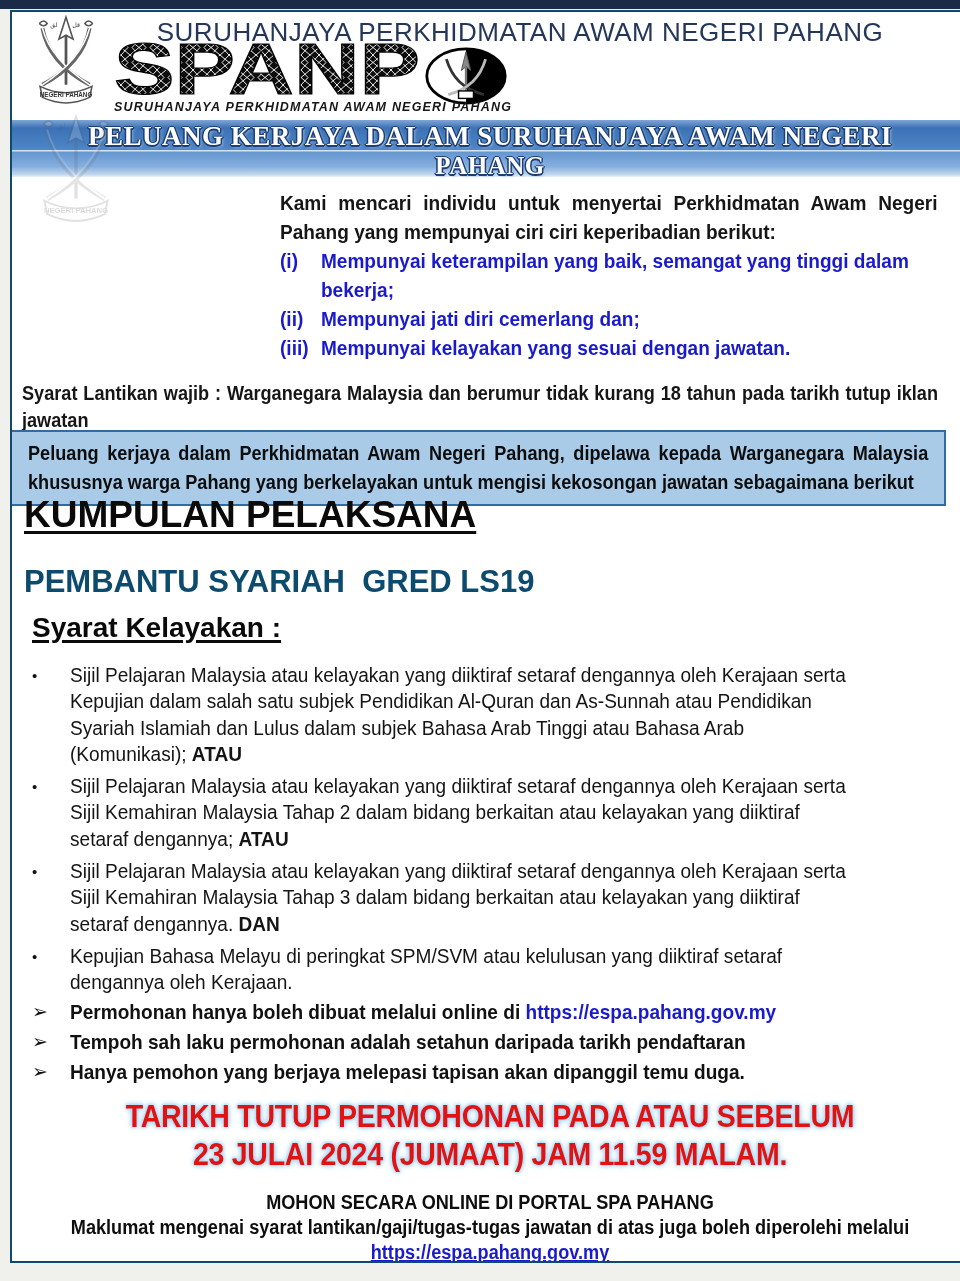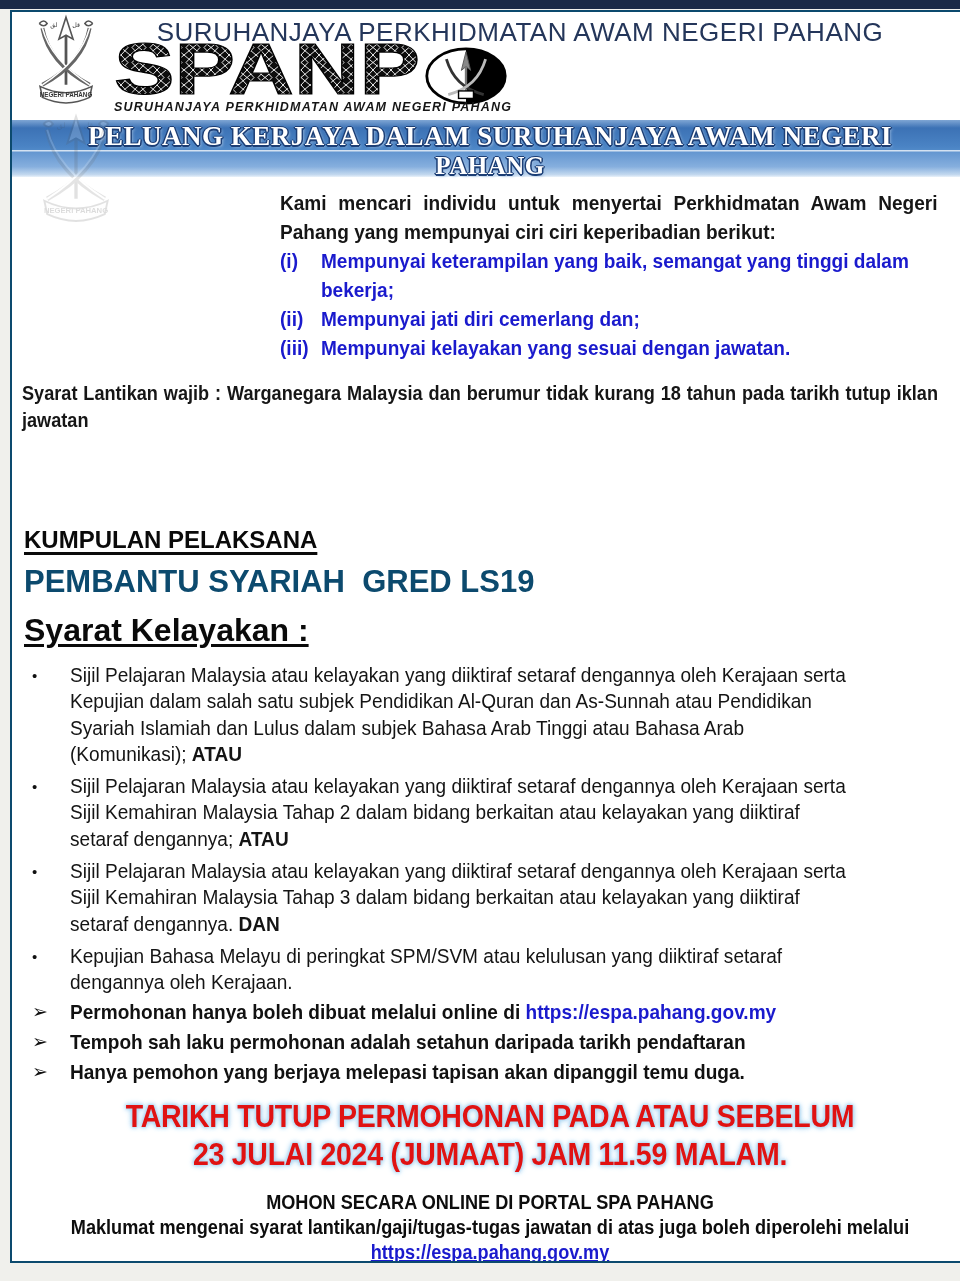--- a/index.html
+++ b/index.html
@@ -51,24 +51,24 @@
   .syarat{position:absolute;left:10px;top:368px;width:985px;font-weight:bold;font-size:19.5px;line-height:27px;text-align:justify;color:#161616;}
   
   .bluebox{
     position:absolute;left:-2px;top:418px;width:932px;height:72px;
     background:#a9cbe8;border:2px solid #2e6da4;
   }
   .bluebox .txt{
     margin:7px 0 0 16px;width:968px;font-weight:bold;font-size:19.5px;line-height:29px;
     text-align:justify;transform:scaleX(0.93);transform-origin:0 0;color:#0d0d0d;
   }
-  .group-title{position:absolute;left:12px;top:514px;font-size:24px;font-weight:bold;color:#0a0a0a;
+  .group-title{position:absolute;left:12px;top:482px;font-size:37px;font-weight:bold;color:#0a0a0a;
     text-decoration:underline;text-decoration-thickness:3px;text-underline-offset:4px;}
   .position-title{position:absolute;left:12px;top:552px;font-size:31px;font-weight:bold;color:#0c4a6e;white-space:pre;}
-  .req-label{position:absolute;left:12px;top:600px;font-size:32px;font-weight:bold;color:#0a0a0a;
+  .req-label{position:absolute;left:20px;top:600px;font-size:28px;font-weight:bold;color:#0a0a0a;
     text-decoration:underline;text-decoration-thickness:2.5px;text-underline-offset:3px;}
   
   .bullets{position:absolute;left:20px;top:650px;width:912px;}
   .bullet-row{display:flex;margin-bottom:6px;}
   .bullet-row .mark{flex:0 0 38px;font-size:15px;padding-top:5px;color:#111;}
   .bullet-row .txt{flex:0 0 940px;white-space:pre-line;font-size:20.5px;line-height:26.3px;
     transform:scaleX(0.93);transform-origin:0 0;color:#141414;}
   .bullet-row .txt b{font-weight:bold;}
   
   .notes{position:absolute;left:20px;top:986px;width:912px;}
@@ -163,20 +163,23 @@
       <span class="txt">Mempunyai jati diri cemerlang dan;</span>
     </div>
     <div class="intro-item">
       <span class="num">(iii)</span>
       <span class="txt">Mempunyai kelayakan  yang sesuai dengan jawatan.</span>
     </div>
   </div>
 
   <div class="syarat cond">Syarat Lantikan wajib : Warganegara Malaysia dan berumur tidak kurang 18 tahun pada tarikh tutup iklan jawatan</div>
 
+  <div class="bluebox">
+    <div class="txt">Peluang kerjaya dalam Perkhidmatan Awam Negeri Pahang, dipelawa kepada Warganegara Malaysia khususnya warga Pahang yang berkelayakan untuk mengisi kekosongan jawatan  sebagaimana berikut</div>
+  </div>
 
   <div class="group-title">KUMPULAN PELAKSANA</div>
   <div class="position-title">PEMBANTU SYARIAH  GRED LS19</div>
   <div class="req-label">Syarat Kelayakan :</div>
 
   <div class="bullets">
     <div class="bullet-row">
       <span class="mark">•</span>
       <div class="txt"><span>Sijil Pelajaran Malaysia atau kelayakan yang diiktiraf setaraf dengannya oleh Kerajaan serta
 Kepujian dalam salah satu subjek Pendidikan Al-Quran dan As-Sunnah atau Pendidikan

